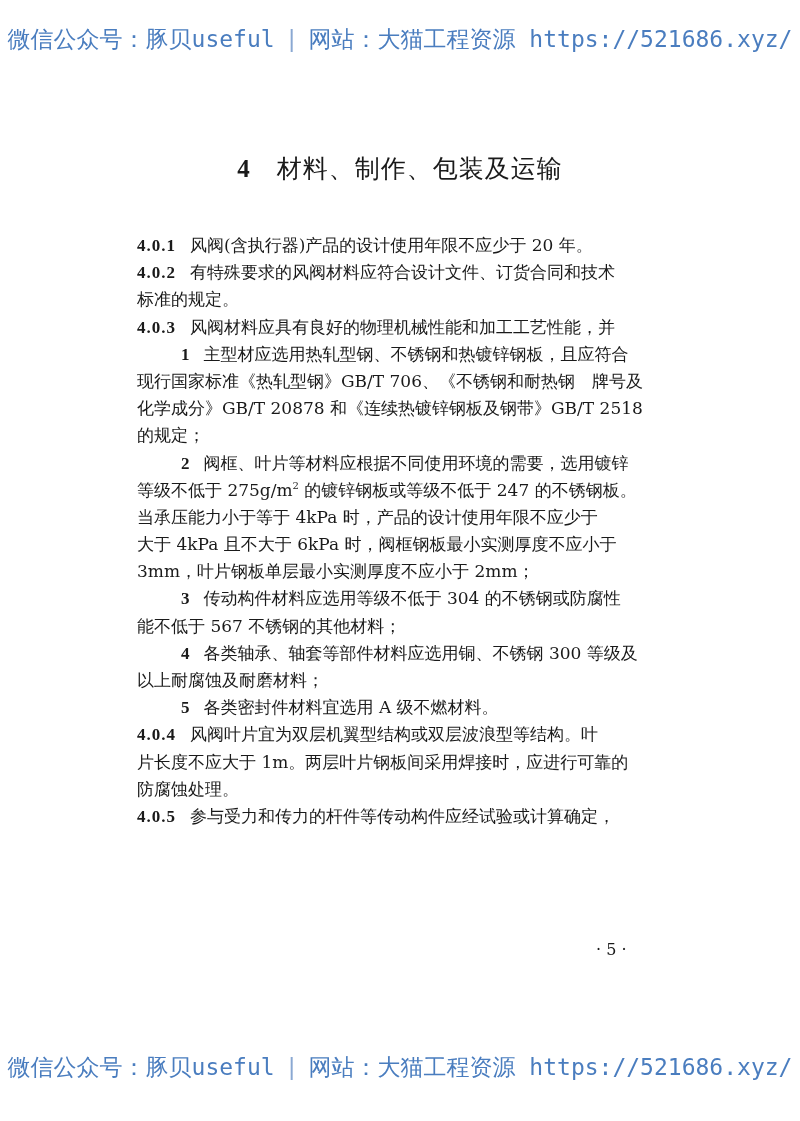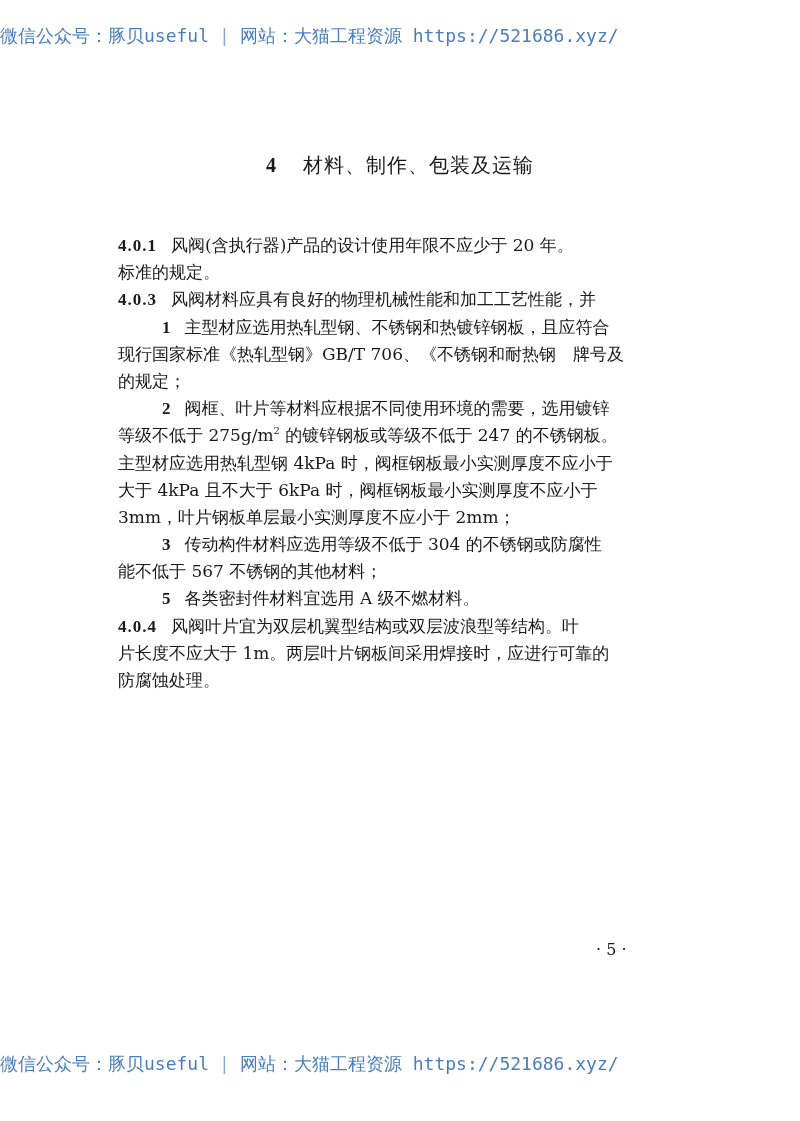--- a/index.html
+++ b/index.html
@@ -3,34 +3,34 @@
 <meta charset="utf-8">
 <style>
   html, body { margin: 0; padding: 0; }
   body {
     width: 800px; height: 1121px; background: #ffffff;
     position: relative; overflow: hidden;
     font-family: "DejaVu Serif", "Liberation Serif", serif;
     color: #1a1a1a;
   }
   .watermark {
-    position: absolute; left: 0; width: 800px; 
+    position: absolute; left: 0; width: 800px; text-align: center;
     font-family: "DejaVu Sans Mono", "Liberation Mono", monospace;
-    font-size: 18px; color: #4a7dbf; letter-spacing: 0px;
+    font-size: 23px; color: #4a7dbf; letter-spacing: 0px;
   }
   .watermark.top { top: 24px; }
   .watermark.bottom { top: 1052px; }
   .watermark .sep { margin: 0 10px; color: #8aa8d2; }
   .chapter-title {
     position: absolute; top: 152px; left: 0; width: 800px; text-align: center;
-    font-size: 20px; letter-spacing: 1px;
+    font-size: 25px; letter-spacing: 1px;
   }
   .chapter-title .num { font-weight: bold; margin-right: 26px; font-family: "Liberation Serif", serif; }
   .body-text {
-    position: absolute; left: 118px; top: 232px; width: 548px;
+    position: absolute; left: 137px; top: 232px; width: 548px;
     font-size: 17px; line-height: 27.2px; text-align: justify;
   }
   .line { display: block; white-space: nowrap; height: 27.2px; }
   .clause-num { font-weight: bold; font-family: "Liberation Serif", serif; margin-right: 14px; letter-spacing: 1px; }
   .item-num { font-weight: bold; font-family: "Liberation Serif", serif; margin-left: 44px; margin-right: 14px; }
   .page-number {
     position: absolute; top: 940px; left: 596px; font-size: 16px;
   }
   sup { font-size: 10px; vertical-align: super; line-height: 0; }
 </style>
@@ -41,43 +41,48 @@
   <span>微信公众号：豚贝useful</span><span class="sep">|</span><span>网站：大猫工程资源 https://521686.xyz/</span>
 </div>
 
 <div class="chapter-title">
   <span class="num">4</span><span>材料、制作、包装及运输</span>
 </div>
 
 <div class="body-text">
   <span class="line"><span class="clause-num">4.0.1</span><span>风阀(含执行器)产品的设计使用年限不应少于 20 年。</span></span>
 
+  <span class="line"><span class="clause-num">4.0.2</span><span>有特殊要求的风阀材料应符合设计文件、订货合同和技术</span></span>
   <span class="line">标准的规定。</span>
 
   <span class="line"><span class="clause-num">4.0.3</span><span>风阀材料应具有良好的物理机械性能和加工工艺性能，并</span></span>
 
   <span class="line"><span class="item-num">1</span><span>主型材应选用热轧型钢、不锈钢和热镀锌钢板，且应符合</span></span>
   <span class="line">现行国家标准《热轧型钢》GB/T 706、《不锈钢和耐热钢　牌号及</span>
+  <span class="line">化学成分》GB/T 20878 和《连续热镀锌钢板及钢带》GB/T 2518</span>
   <span class="line">的规定；</span>
 
   <span class="line"><span class="item-num">2</span><span>阀框、叶片等材料应根据不同使用环境的需要，选用镀锌</span></span>
   <span class="line"><span>等级不低于 275g/m</span><sup>2</sup><span> 的镀锌钢板或等级不低于 247 的不锈钢板。</span></span>
-  <span class="line">主型材应选用热轧型钢 4kPa 时，阀框钢板最小实测厚度不应小于</span>
+  <span class="line">当承压能力小于等于 4kPa 时，产品的设计使用年限不应少于</span>
   <span class="line">大于 4kPa 且不大于 6kPa 时，阀框钢板最小实测厚度不应小于</span>
   <span class="line">3mm，叶片钢板单层最小实测厚度不应小于 2mm；</span>
 
   <span class="line"><span class="item-num">3</span><span>传动构件材料应选用等级不低于 304 的不锈钢或防腐性</span></span>
   <span class="line">能不低于 567 不锈钢的其他材料；</span>
 
+  <span class="line"><span class="item-num">4</span><span>各类轴承、轴套等部件材料应选用铜、不锈钢 300 等级及</span></span>
+  <span class="line">以上耐腐蚀及耐磨材料；</span>
 
   <span class="line"><span class="item-num">5</span><span>各类密封件材料宜选用 A 级不燃材料。</span></span>
 
   <span class="line"><span class="clause-num">4.0.4</span><span>风阀叶片宜为双层机翼型结构或双层波浪型等结构。叶</span></span>
   <span class="line">片长度不应大于 1m。两层叶片钢板间采用焊接时，应进行可靠的</span>
   <span class="line">防腐蚀处理。</span>
 
+  <span class="line"><span class="clause-num">4.0.5</span><span>参与受力和传力的杆件等传动构件应经试验或计算确定，</span></span>
 </div>
 
 <div class="page-number">· 5 ·</div>
 
 <div class="watermark bottom">
   <span>微信公众号：豚贝useful</span><span class="sep">|</span><span>网站：大猫工程资源 https://521686.xyz/</span>
 </div>
 
 </body></html>

